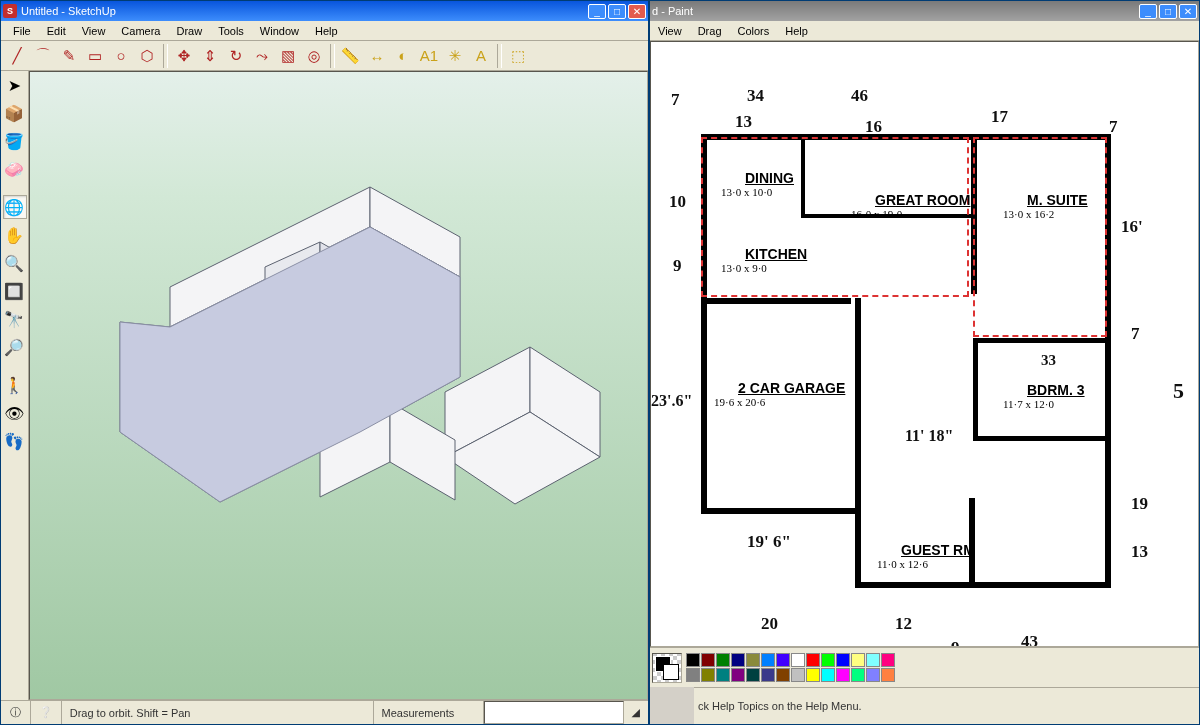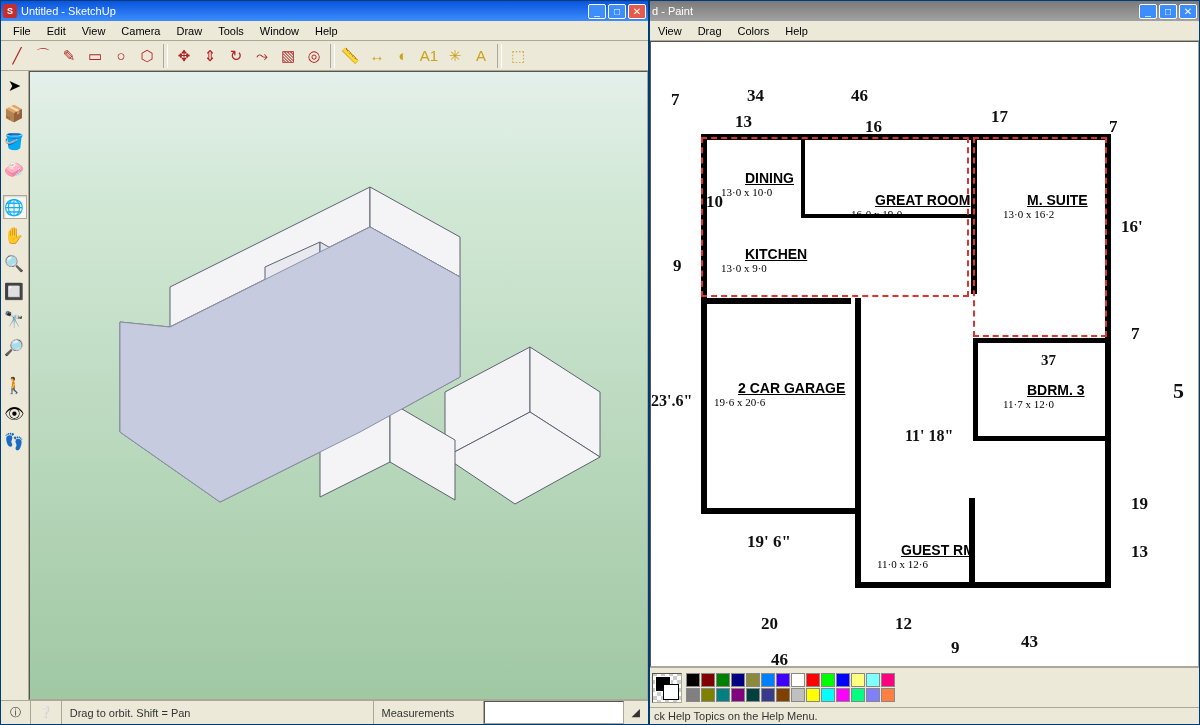--- a/index.html
+++ b/index.html
@@ -38,21 +38,21 @@
   
   .paint-canvas { flex:1; background:#fff; border:1px inset #aca899; position:relative; overflow:hidden;}
   
   .palette { height: 40px; background:#ece9d8; border-top:1px solid #aca899; display:flex; align-items:center; padding:2px;}
   .pal-primary { width:30px; height:30px; border:1px inset #aca899; margin-right:4px; background:repeating-conic-gradient(#ccc 0% 25%, #fff 0% 50%) 0/8px 8px; position:relative;}
   .pal-primary::before{content:"";position:absolute;top:2px;left:2px;width:14px;height:14px;background:#000;border:1px solid #fff;}
   .pal-primary::after{content:"";position:absolute;bottom:2px;right:2px;width:14px;height:14px;background:#fff;border:1px solid #000;}
   .pal-grid { display:grid; grid-template-rows: repeat(2, 14px); grid-auto-flow:column; gap:1px;}
   .pal-cell { width:14px; height:14px; border:1px solid #888;}
   
-  .paint-status { height:17px; background:#ece9d8; border-top:1px solid #aca899; font-size:11px; color:#333; display:flex; align-items:center; padding:0 4px;}
+  .paint-status { height:37px; background:#ece9d8; border-top:1px solid #aca899; font-size:11px; color:#333; display:flex; align-items:center; padding:0 4px;margin-left:44px;}
   
   
   .fp-label{position:absolute; font-weight:bold; color:#000; font-family: 'Times New Roman', serif; padding-left: 24px;}
   .fp-dim{position:absolute; color:#000; font-size:11px; font-family: 'Times New Roman', serif;}
   .fp-hand{position:absolute; color:#101010; font-family: 'Comic Sans MS', cursive; font-weight:bold;}
   .fp-wall{position:absolute; background:#000;}
   .fp-dash{position:absolute; border:2px dashed #d33;}
   
   
   .iso-ground{position:absolute; left:30px; top:60px; width:560px; height:500px; background: rgba(0,0,0,0); }
@@ -213,27 +213,27 @@
       <div class="fp-dim" style="left: 352px; top: 356px;">11·7 x 12·0</div>
       <div class="fp-label" style="left: 226px; top: 500px; font-size: 14px;"><u>GUEST RM</u></div>
       <div class="fp-dim" style="left: 226px; top: 516px;">11·0 x 12·6</div>
       <div class="fp-hand" style="left: 20px; top: 48px; font-size: 17px;">7</div>
       <div class="fp-hand" style="left: 96px; top: 44px; font-size: 17px;">34</div>
       <div class="fp-hand" style="left: 200px; top: 44px; font-size: 17px;">46</div>
       <div class="fp-hand" style="left: 84px; top: 70px; font-size: 17px;">13</div>
       <div class="fp-hand" style="left: 214px; top: 75px; font-size: 17px;">16</div>
       <div class="fp-hand" style="left: 340px; top: 65px; font-size: 17px;">17</div>
       <div class="fp-hand" style="left: 458px; top: 75px; font-size: 17px;">7</div>
-      <div class="fp-hand" style="left: 18px; top: 150px; font-size: 17px; margin-left: 37px;">10</div>
+      <div class="fp-hand" style="left: 18px; top: 150px; font-size: 17px;">10</div>
       <div class="fp-hand" style="left: 22px; top: 214px; font-size: 17px;">9</div>
       <div class="fp-hand" style="left: 470px; top: 175px; font-size: 17px;">16'</div>
       <div class="fp-hand" style="left: 480px; top: 282px; font-size: 17px;">7</div>
       <div class="fp-hand" style="left: 0px; top: 350px; font-size: 16px;">23'.6"</div>
       <div class="fp-hand" style="left: 522px; top: 336px; font-size: 22px;">5</div>
-      <div class="fp-hand" style="left: 390px; top: 310px; font-size: 15px;">37</div>
+      <div class="fp-hand" style="left: 390px; top: 310px; font-size: 15px;">33</div>
       <div class="fp-hand" style="left: 254px; top: 385px; font-size: 16px;">11' 18"</div>
       <div class="fp-hand" style="left: 480px; top: 452px; font-size: 17px;">19</div>
       <div class="fp-hand" style="left: 480px; top: 500px; font-size: 17px;">13</div>
       <div class="fp-hand" style="left: 96px; top: 490px; font-size: 17px;">19' 6"</div>
       <div class="fp-hand" style="left: 80px; top: 572px; font-size: 17px; margin-left: 30px;">20</div>
       <div class="fp-hand" style="left: 244px; top: 572px; font-size: 17px;">12</div>
       <div class="fp-hand" style="left: 120px; top: 608px; font-size: 17px;">46</div>
       <div class="fp-hand" style="left: 300px; top: 596px; font-size: 17px;">9</div>
       <div class="fp-hand" style="left: 370px; top: 590px; font-size: 17px;">43</div>
     </div>

